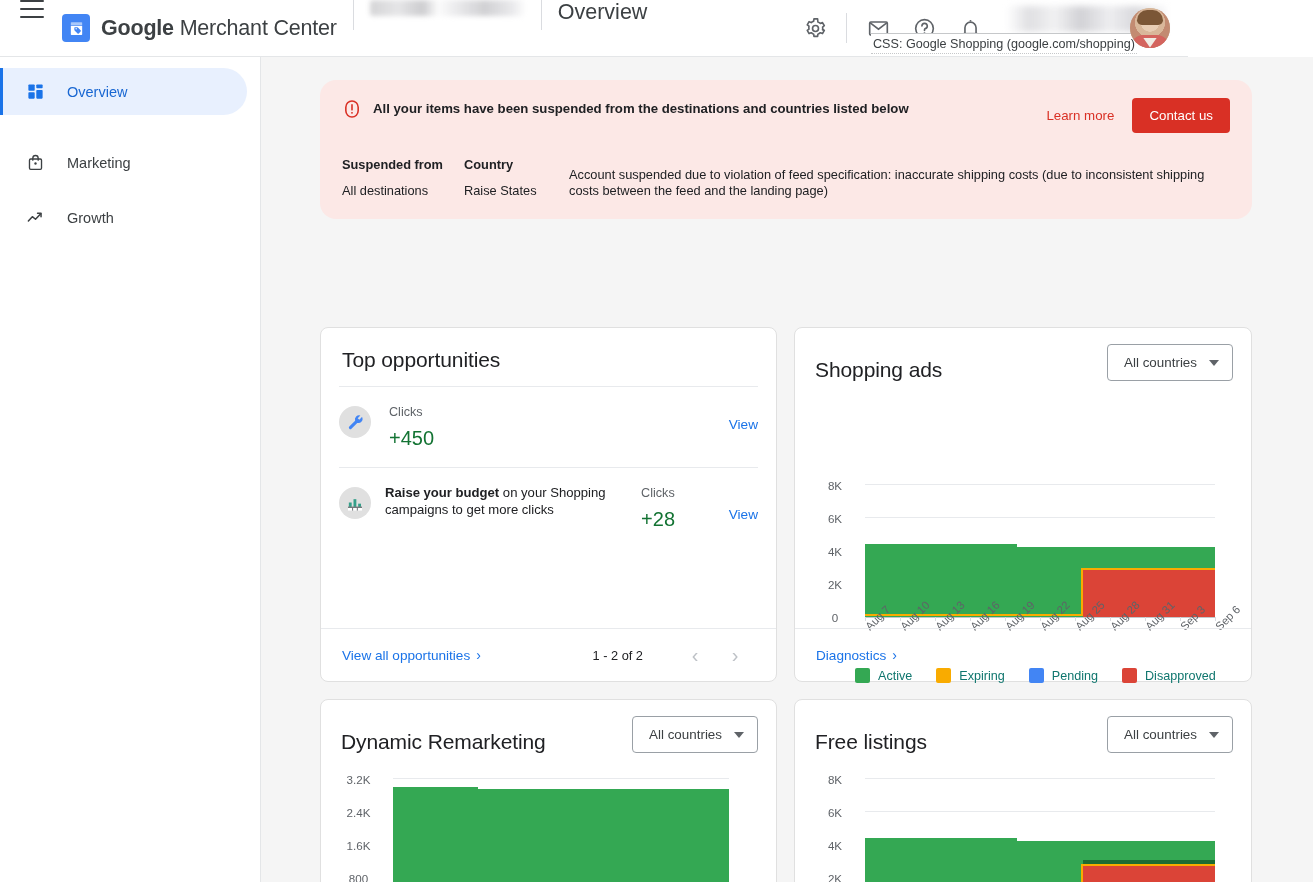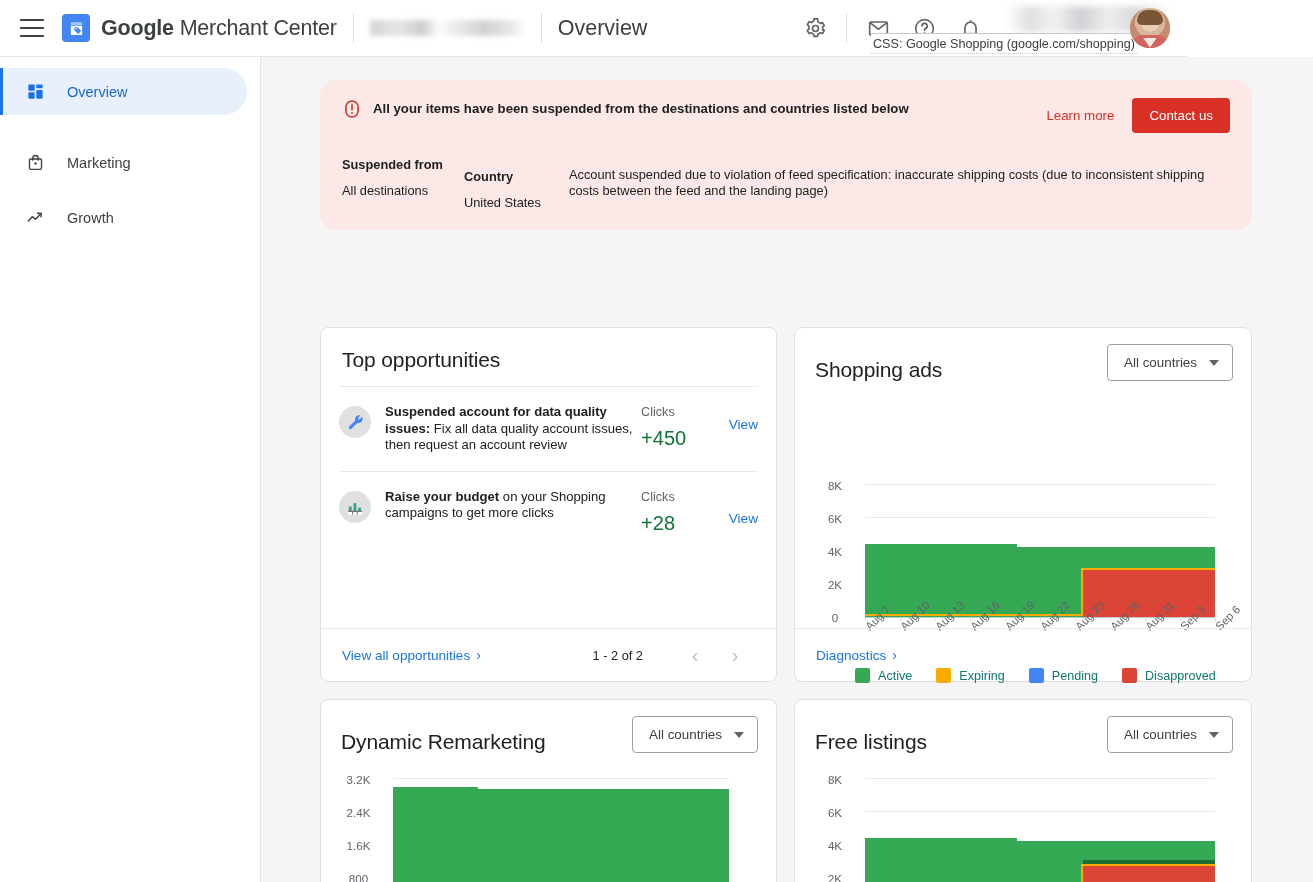--- a/index.html
+++ b/index.html
@@ -10,21 +10,21 @@
     font-family: "Liberation Sans", sans-serif;
     -webkit-font-smoothing: antialiased;
   }
 
   
   .header {
     position: absolute; top: 0; left: 0;
     width: 1188px; height: 57px;
     background: #ffffff;
     border-bottom: 1px solid #e4e6e8;
-    display: flex; align-items: center;
+    display: flex; 
     z-index: 20;
   }
   .hamburger {
     width: 24px; height: 18px;
     margin-left: 20px; margin-right: 18px;
     display: flex; flex-direction: column; justify-content: space-between;
     cursor: pointer;
   }
   .hamburger span { display: block; height: 2px; background: #3c4043; border-radius: 1px; }
 
@@ -159,21 +159,21 @@
   .contact-btn {
     background: #d93025; color: #ffffff;
     font-size: 13.3px; font-weight: 500;
     border: none; border-radius: 4px;
     padding: 10px 17px; cursor: pointer;
     white-space: nowrap;
     font-family: "Liberation Sans", sans-serif;
   }
   .alert-table { margin-top: 24px; display: flex; font-size: 12.8px; color: #202124; }
   .col-susp { width: 122px; }
-  .col-cty { width: 105px; margin-top: 12px; }
+  .col-cty { width: 105px; }
   .col-reason { flex: 1; }
   .alert-table .th { font-weight: 700; line-height: 16px; }
   .alert-table .td { margin-top: 10px; line-height: 15px; font-weight: 400; }
   .col-reason .td { line-height: 16px; padding-right: 10px; }
 
   
   .card {
     position: absolute;
     background: #ffffff;
     border: 1px solid #e0e0e0;
@@ -387,43 +387,40 @@
         <button class="contact-btn">Contact us</button>
       </div>
     </div>
     <div class="alert-table">
       <div class="col-susp">
         <div class="th">Suspended from</div>
         <div class="td">All destinations</div>
       </div>
       <div class="col-cty">
         <div class="th">Country</div>
-        <div class="td">United States</div>
+        <div class="td">Raise States</div>
       </div>
       <div class="col-reason">
         <div class="td">Account suspended due to violation of feed specification: inaccurate shipping costs (due to inconsistent shipping costs between the feed and the landing page)</div>
       </div>
     </div>
   </div>
 
   <div class="card card-opps">
     <div class="card-head">
       <div class="card-title">Top opportunities</div>
     </div>
     <div class="opp-divider"></div>
 
     <div class="opp-row r1">
       <span class="opp-icon">
         <svg width="19" height="19" viewBox="0 0 24 24" fill="#4285f4">
           <path d="M20.1 5.2l-3.3 3.3-2-2 3.3-3.3a5.3 5.3 0 0 0-6.6 6.6l-7.3 7.3a1.9 1.9 0 0 0 2.7 2.7l7.3-7.3a5.3 5.3 0 0 0 6.6-6.6z"></path>
         </svg>
       </span>
-      <div class="opp-text">
-        <b>Suspended account for data quality issues:</b><span> Fix all data quality account issues, then request an account review</span>
-      </div>
       <div class="opp-metric">
         <div class="lbl">Clicks</div>
         <div class="val">+450</div>
       </div>
       <div class="opp-view">View</div>
     </div>
 
     <div class="opp-divider" style="margin-top:0"></div>
 
     <div class="opp-row r2">

